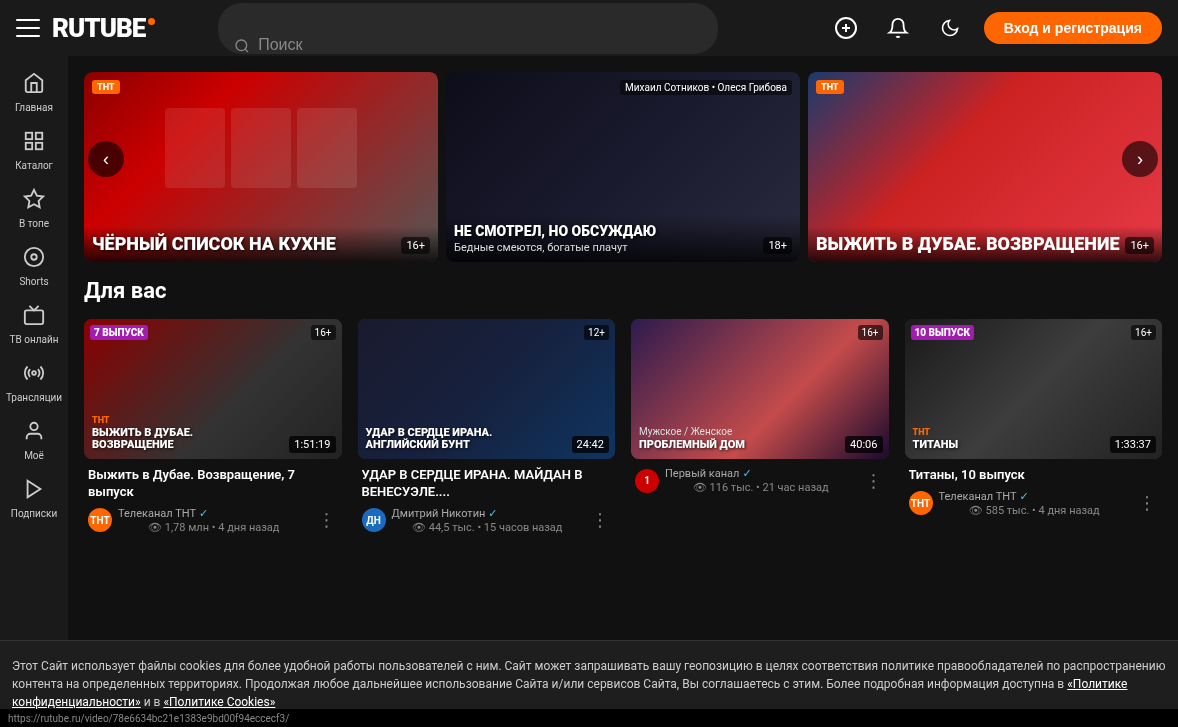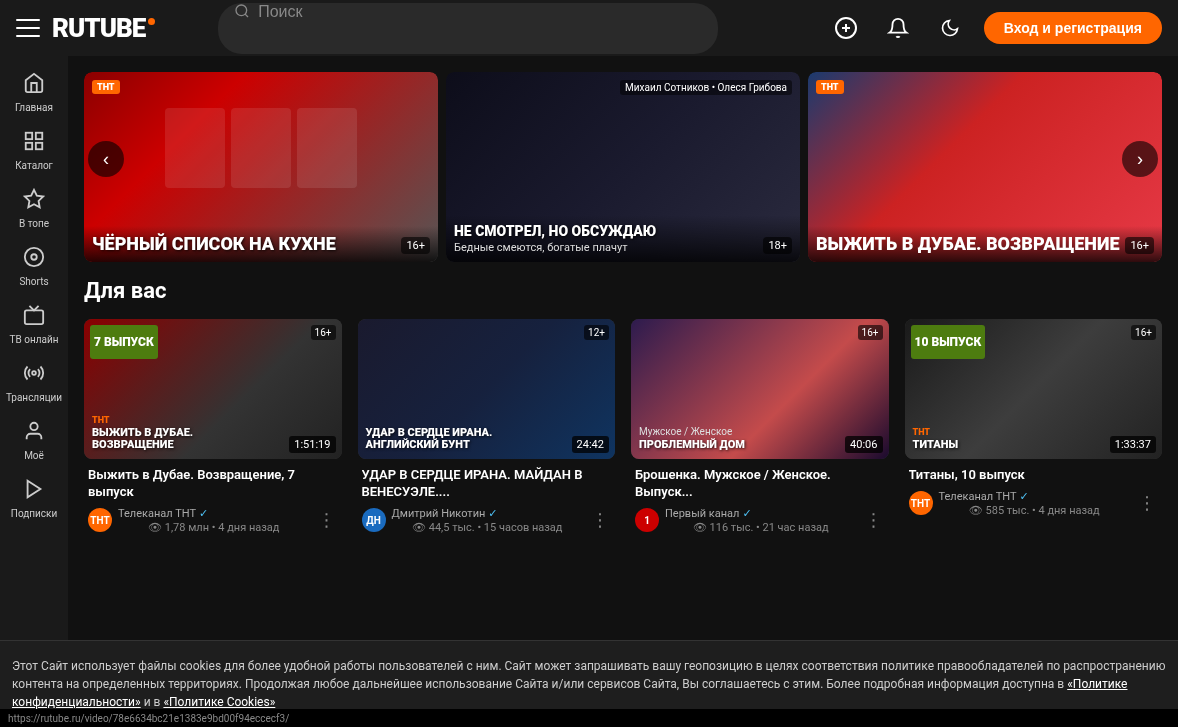--- a/index.html
+++ b/index.html
@@ -44,21 +44,21 @@
       display: block;
       height: 2px;
       background: #fff;
       border-radius: 2px;
     }
     .search-container {
       flex: 1;
       max-width: 500px;
       margin: 0 auto;
       display: flex;
-      align-items: flex-start;
+      align-items: flex-end;
       background: #2a2a2a;
       border-radius: 24px;
       padding: 0 16px;
       height: 51px;
     }
     .search-container svg {
       color: #888;
       margin-right: 8px;
       flex-shrink: 0;
     }
@@ -386,25 +386,25 @@
       text-shadow: 1px 1px 3px rgba(0,0,0,0.8);
       text-transform: uppercase;
     }
     .thumb-main-text.small { font-size: 11px; }
 
     
     .tnt-badge {
       position: absolute;
       top: 6px;
       left: 6px;
-      background: #4d7c0f;
-      color: #fff;
-      font-size: 12px;
+      background: #a21caf;
+      color: #fff;
+      font-size: 10px;
       font-weight: 900;
-      padding: 10px 4px;
+      padding: 2px 4px;
       border-radius: 3px;
     }
 
     .channel-avatar.tnt-avatar {
       background: #f60;
       color: #fff;
     }
     .channel-avatar.first-avatar {
       background: #cc0000;
       color: #fff;
@@ -653,21 +653,20 @@
           <div class="thumb-img-container thumb-3">
             <div class="thumb-text-overlay">
               <div style="font-size:10px;color:#ddd;margin-bottom:2px;">Мужское / Женское</div>
               <div class="thumb-main-text small">Проблемный дом</div>
             </div>
           </div>
           <div class="thumb-age">16+</div>
           <div class="thumb-duration">40:06</div>
         </div>
         <div class="video-info">
-          <div class="video-title">Брошенка. Мужское / Женское. Выпуск...</div>
           <div class="video-meta">
             <div class="channel-avatar first-avatar">1</div>
             <div class="channel-info">
               <div class="channel-name-row">
                 <span>Первый канал</span>
                 <span class="verified-icon">✓</span>
               </div>
               <div class="video-stats">
                 <span>👁</span>
                 <span>116 тыс.</span>

